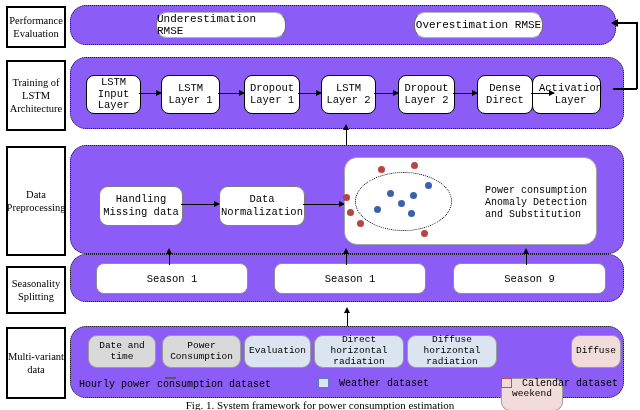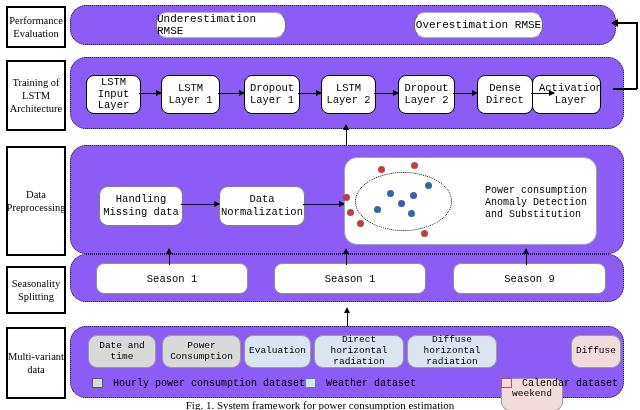--- a/index.html
+++ b/index.html
@@ -165,25 +165,25 @@
     <div class="var-box pre ds-hourly" style="left:91px;width:77px;">Power
 Consumption</div>
     <div class="var-box pre ds-weather" style="left:173px;width:65px;">Evaluation</div>
     <div class="var-box pre ds-weather" style="left:243px;width:88px;">Direct horizontal
 radiation</div>
     <div class="var-box pre ds-weather" style="left:336px;width:88px;">Diffuse horizontal
 radiation</div>
     <div class="var-box pre ds-calendar" style="left:430px;width:60px;margin-top:43px;">weekend</div>
     <div class="var-box pre ds-calendar" style="left:500px;width:48px;">Diffuse</div>
 
-    <div class="legend-item" style="left:21px;">
+    <div class="legend-item" style="left:8px;flex-direction:column;">
       <span class="legend-square ds-hourly"></span>
       <span>Hourly power consumption dataset</span>
     </div>
-    <div class="legend-item" style="left:234px;">
+    <div class="legend-item" style="left:247px;">
       <span class="legend-square ds-weather"></span>
       <span>Weather dataset</span>
     </div>
     <div class="legend-item" style="left:430px;">
       <span class="legend-square ds-calendar"></span>
       <span>Calendar dataset</span>
     </div>
   </div>
 
   <div class="varrow" style="left:346px;top:129px;height:16px;"></div>

